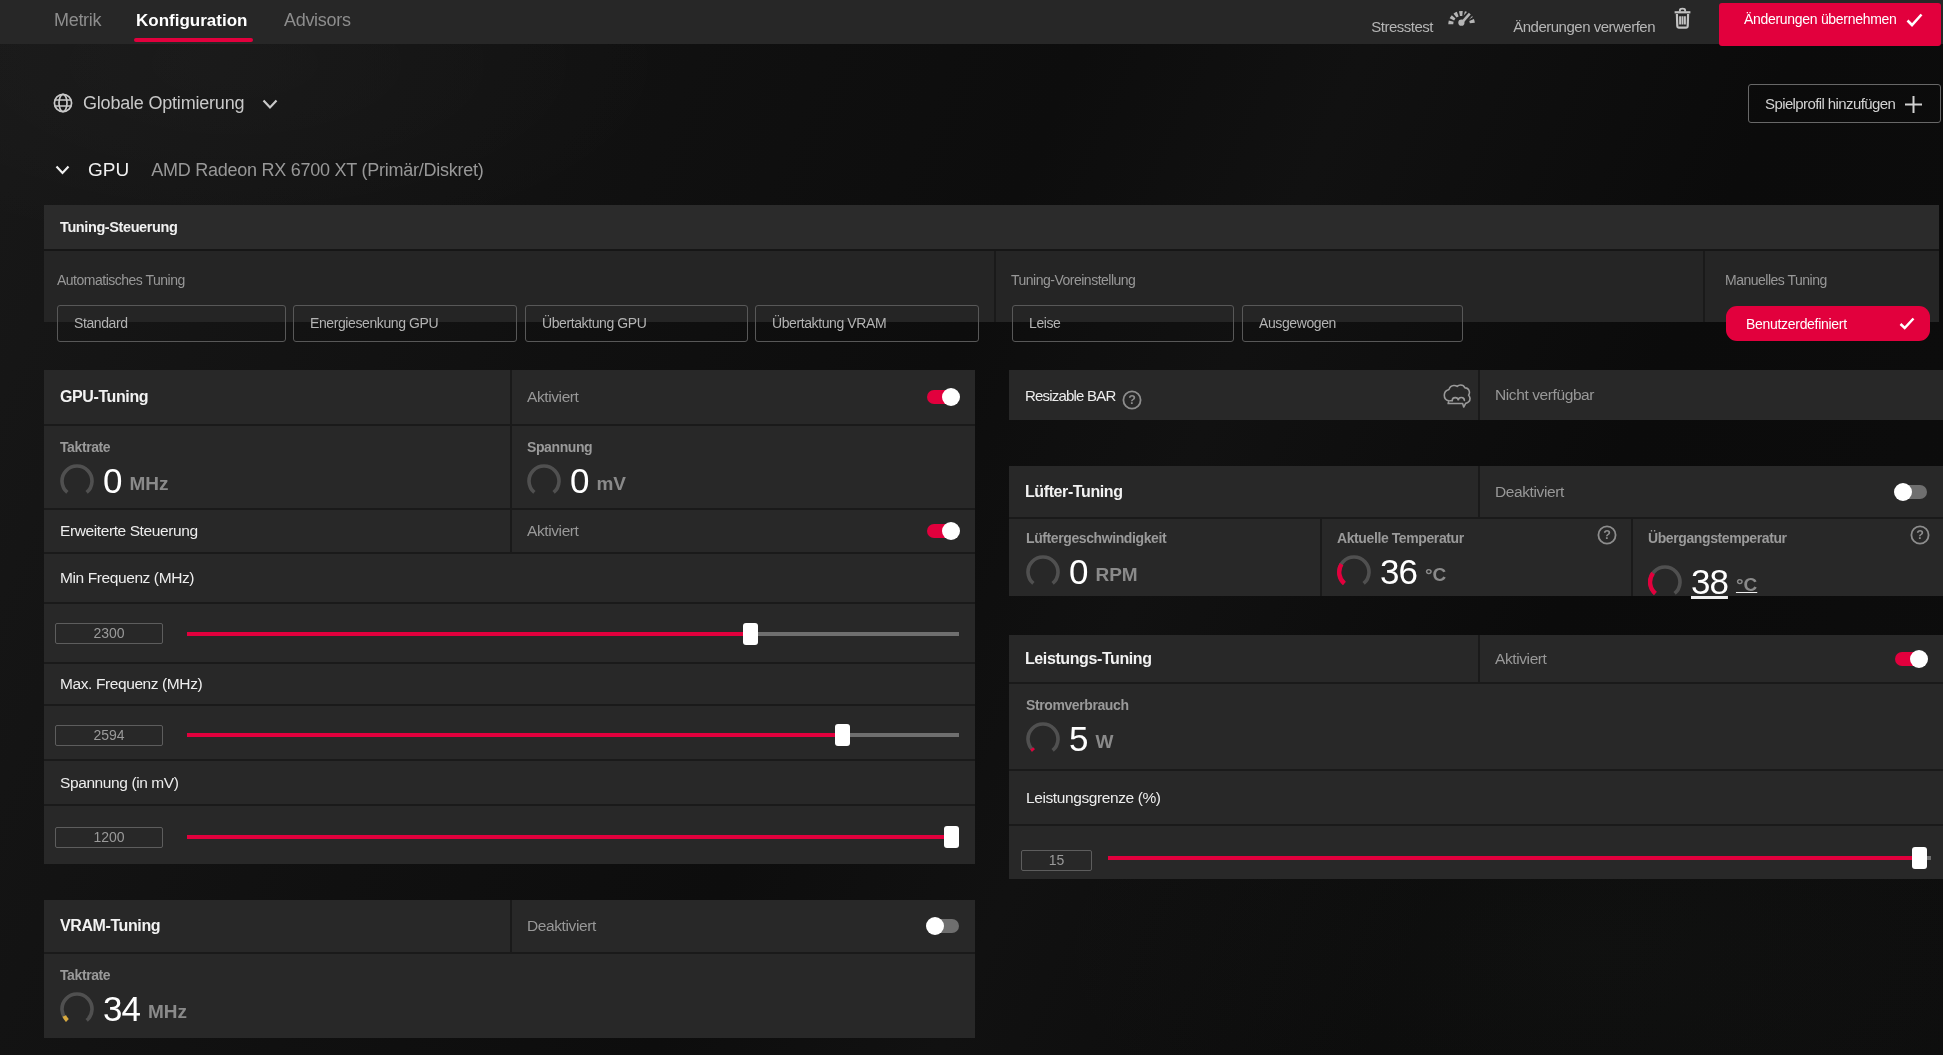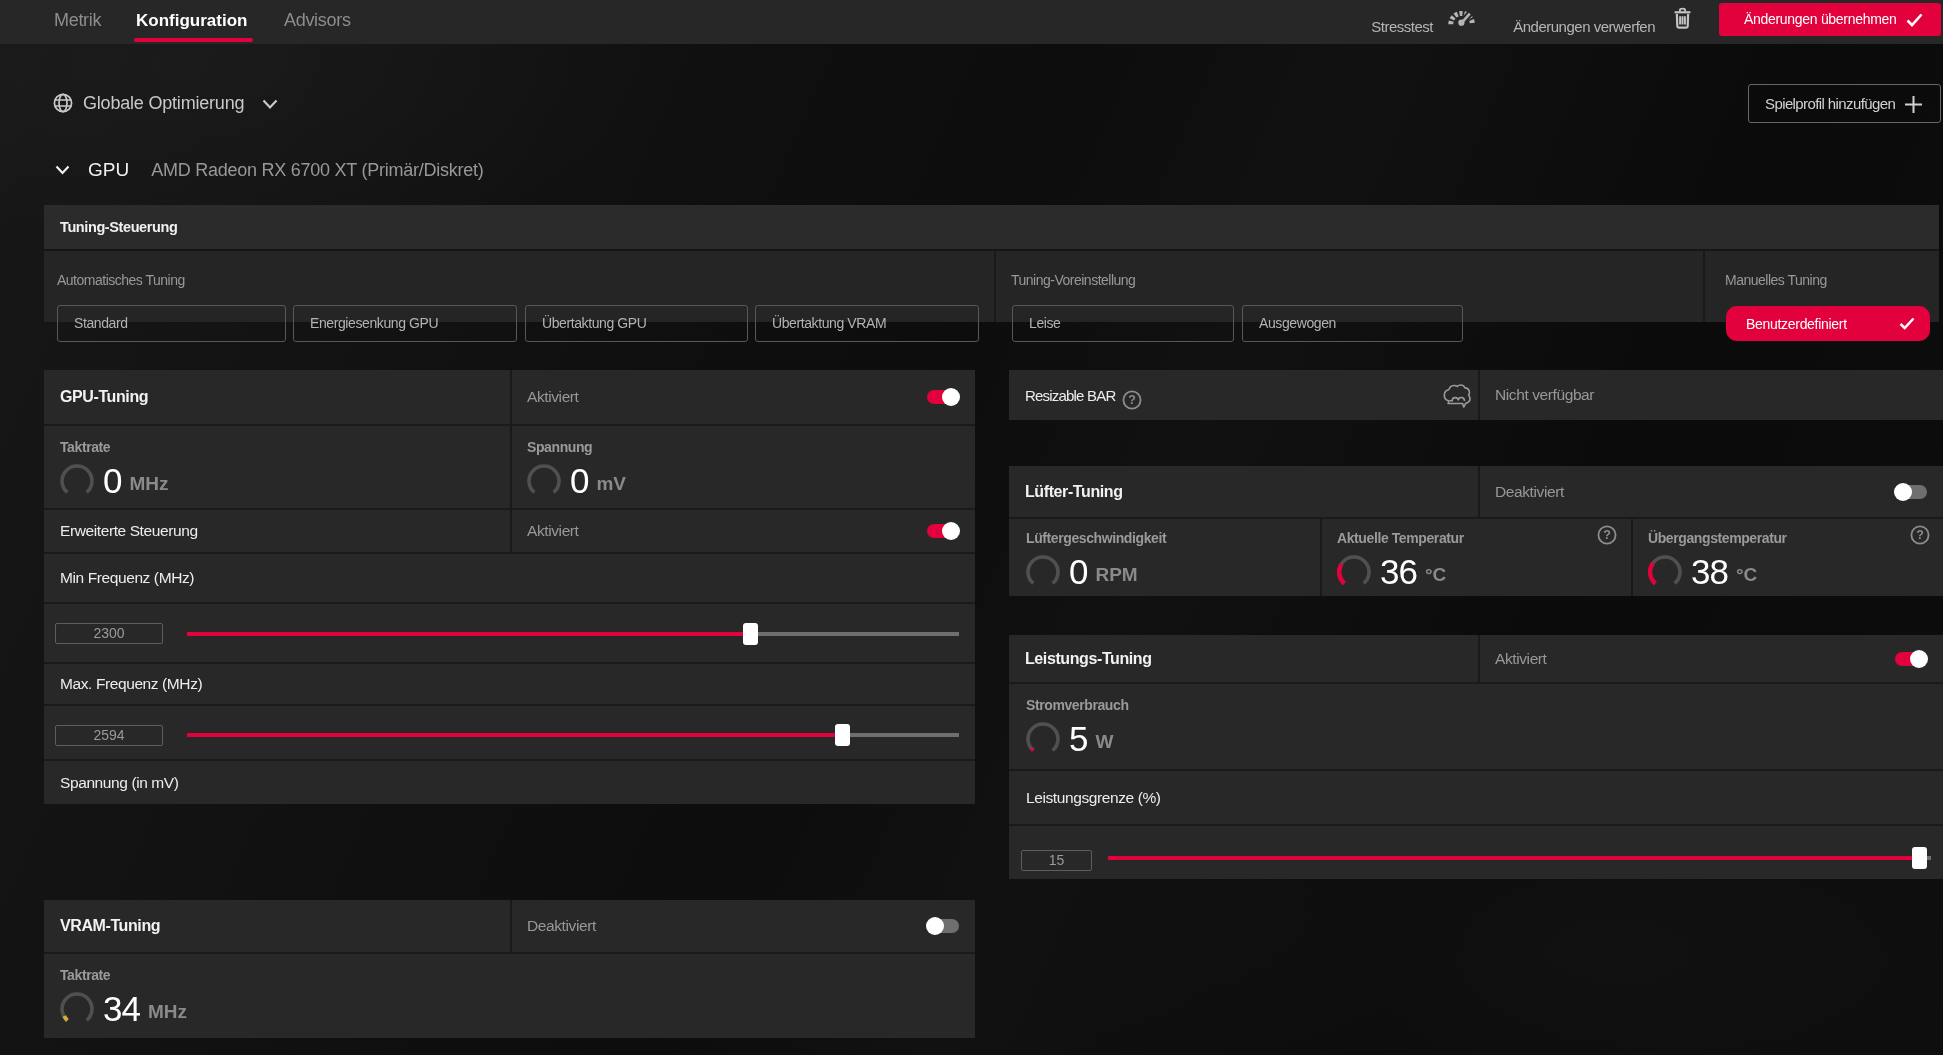--- a/index.html
+++ b/index.html
@@ -15,21 +15,21 @@
     position:relative;
   }
   .abs { position:absolute; }
 
   
   #nav { position:absolute; left:0; top:0; width:1943px; height:44px; background:#272727; }
   .tab { position:absolute; top:0; height:44px; line-height:41px; font-size:18px; letter-spacing:-0.3px; color:#8d8d8d; }
   #tab-konf { color:#fff; font-weight:bold; font-size:17px; letter-spacing:0; }
   #tab-underline { position:absolute; left:134px; top:38px; width:119px; height:4px; background:#e2003d; border-radius:2px; }
   .navtxt { position:absolute; top:0; height:44px; line-height:41px; font-size:15px; letter-spacing:-0.5px; color:#b5b5b5;margin-top:6px; }
-  #applybtn { position:absolute; left:1719px; top:3px; width:222px; height:33px; background:#e2003d; border-radius:3px; color:#fff; font-size:14px; letter-spacing:-0.3px; line-height:33px; }
+  #applybtn { position:absolute; left:1719px; top:3px; width:222px; height:43px; background:#e2003d; border-radius:3px; color:#fff; font-size:14px; letter-spacing:-0.3px; line-height:33px; }
   #applybtn span.t { position:absolute; left:25px; }
 
   
   #globtxt { position:absolute; left:83px; top:93px; font-size:18px; letter-spacing:-0.2px; color:#c9c9c9; }
   #profilebtn { position:absolute; left:1748px; top:84px; width:193px; height:39px; border:1px solid #686868; border-radius:3px; font-size:15px; letter-spacing:-0.6px; color:#d2d2d2; line-height:37px; }
   #profilebtn span.t { position:absolute; left:16px; }
   #gpurow { position:absolute; left:88px; top:159px; font-size:19px; color:#f0f0f0; }
   #gpurow .dev { color:#989898; margin-left:22px; letter-spacing:-0.25px; font-size:18px; }
 
   
@@ -199,20 +199,27 @@
   <div class="row sliderrow" style="height:55px;">
     <div class="numbox" style="left:11px;top:19px;">2594</div>
     <div class="track" style="left:143px;right:16px;top:27px;">
         <div class="fill" style="width:84.2%;"></div>
         <div class="thumb" style="left:83.9%;"></div>
       </div>
   </div>
   <div class="row" style="height:45px;">
       <span class="lbl">Spannung (in mV)</span>
     </div>
+  <div class="row sliderrow" style="height:60px;">
+    <div class="numbox" style="left:11px;top:21px;">1200</div>
+    <div class="track" style="left:143px;right:16px;top:29px;">
+        <div class="fill" style="width:98.4%;"></div>
+        <div class="thumb" style="right:0;"></div>
+      </div>
+  </div>
 </div>
 
 <div class="card" id="vramcard" style="left:44px;top:900px;width:931px;">
   <div class="row" style="height:52px;">
     <span class="ttl">VRAM-Tuning</span>
     <div class="vdiv" style="left:466px;"></div>
     <span class="status" style="left:483px;">Deaktiviert</span>
     <div class="toggle off" style="right:16px;">
         <div class="knob"></div>
       </div>
@@ -276,21 +283,21 @@
         <svg width="34" height="34" viewBox="0 0 34 34">
           <path d="M7.36 28.49 A 15 15 0 1 1 26.64 28.49" fill="none" stroke="#505050" stroke-width="3.6"></path>
           <path d="M7.36 28.49 A 15 15 0 0 1 4.5 9.2" fill="none" stroke="#e2003d" stroke-width="4.4"></path>
         </svg>
         <span class="gnum">36</span>
           <span class="gunit">°C</span>
       </div>
     </div>
     <div class="gaugebox" style="left:639px;top:11px;">
       <div class="gauge-label">Übergangstemperatur</div>
-      <div class="gaugeline" style="margin-top:6px;">
+      <div class="gaugeline" style="margin-top:16px;text-decoration:underline;">
         <svg width="34" height="34" viewBox="0 0 34 34">
           <path d="M7.36 28.49 A 15 15 0 1 1 26.64 28.49" fill="none" stroke="#505050" stroke-width="3.6"></path>
           <path d="M7.36 28.49 A 15 15 0 0 1 5.0 8.1" fill="none" stroke="#e2003d" stroke-width="4.4"></path>
         </svg>
         <span class="gnum">38</span>
           <span class="gunit">°C</span>
       </div>
     </div>
     <svg class="abs" style="left:588px;top:6px;" width="20" height="20" viewBox="0 0 20 20">
       <circle cx="10" cy="10" r="8.6" fill="none" stroke="#8d8d8d" stroke-width="1.8"></circle>

